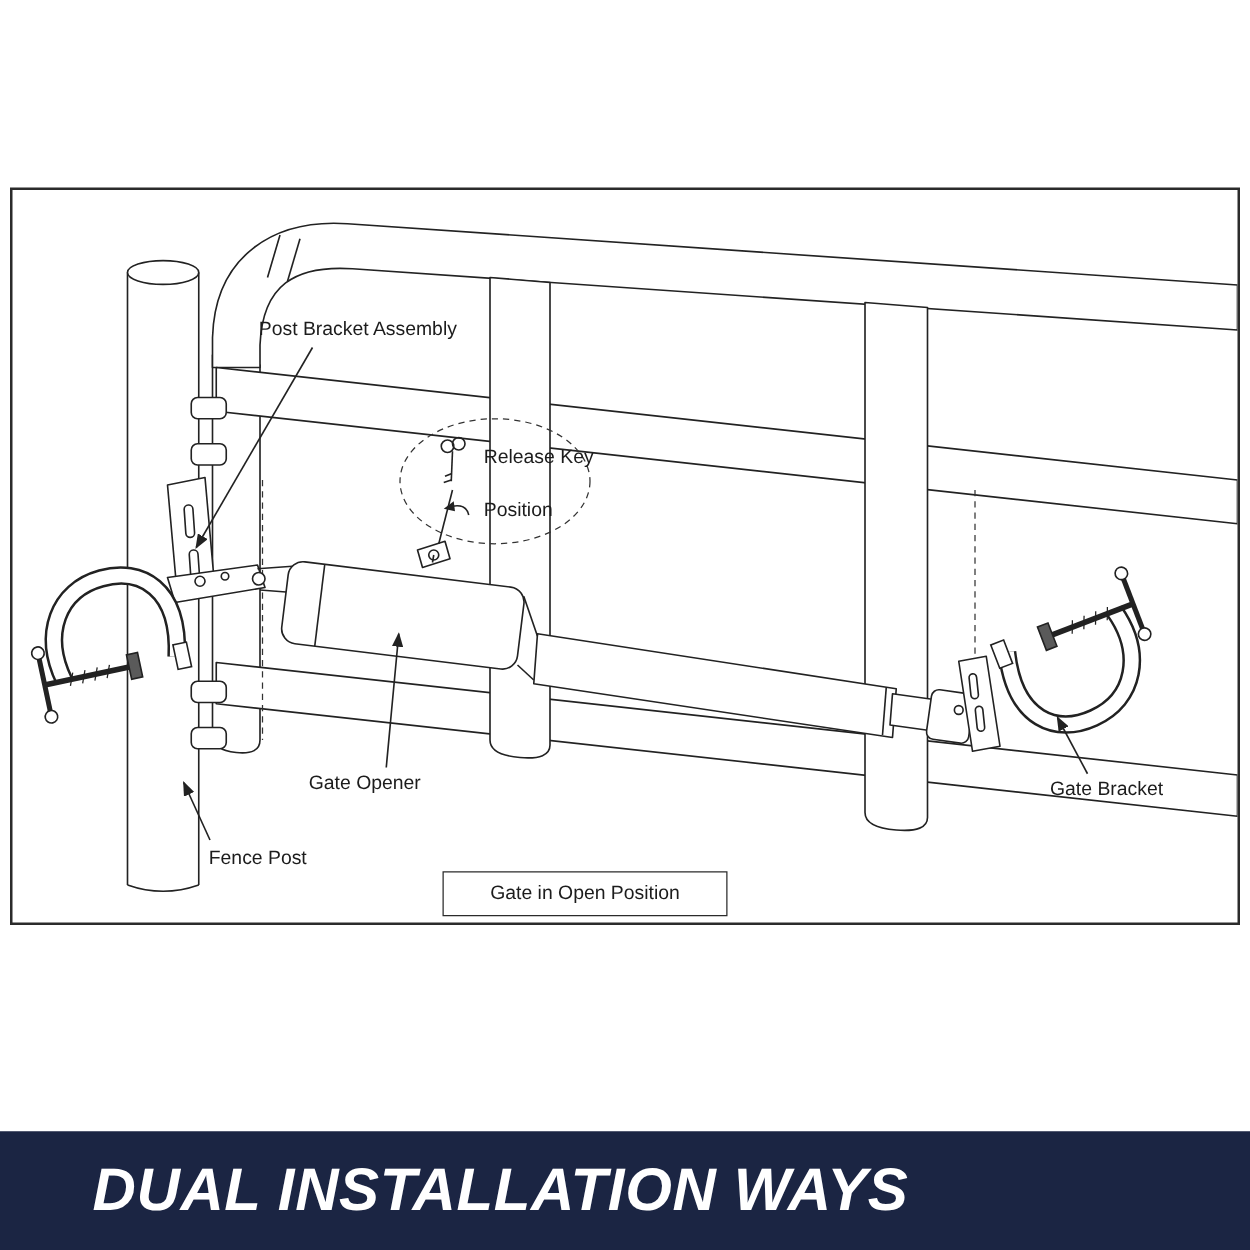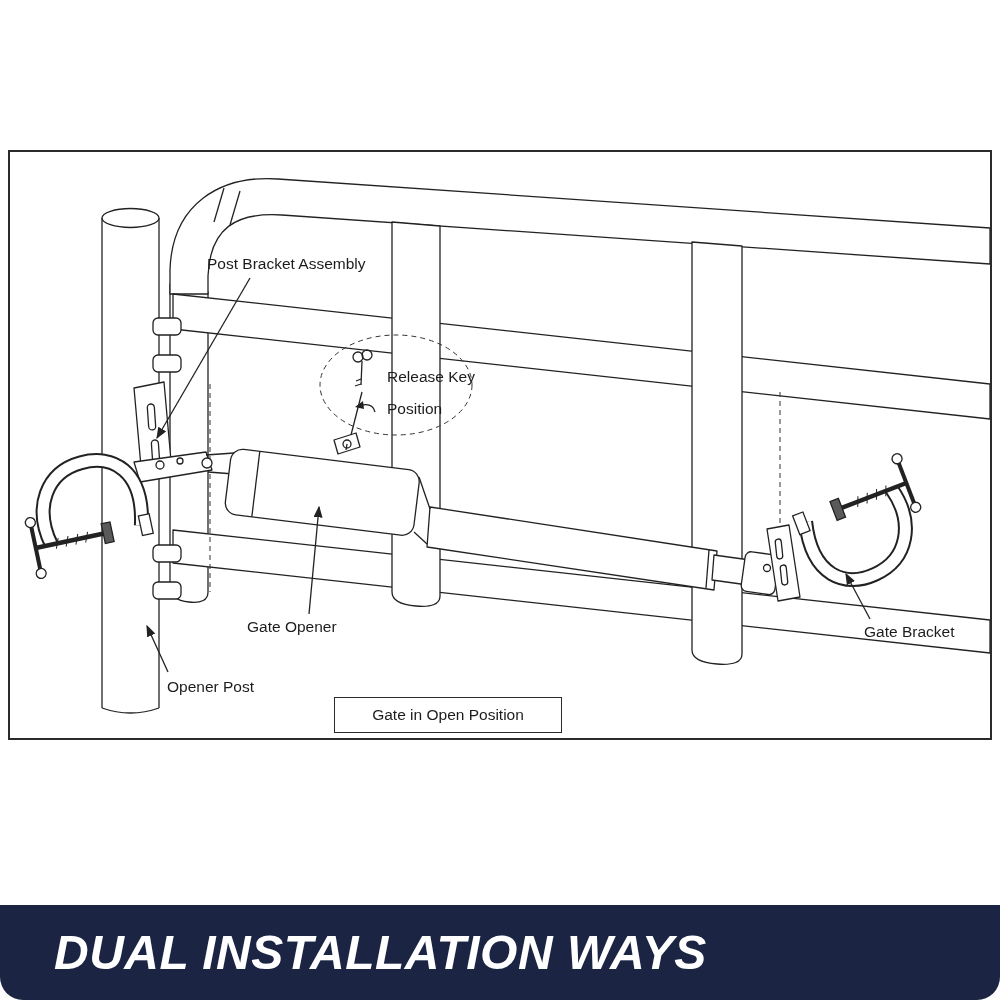--- a/index.html
+++ b/index.html
@@ -1,28 +1,28 @@
 <!DOCTYPE html>
 <html><head>
 <meta charset="utf-8">
 <style>
   html,body{margin:0;padding:0;background:#fff;}
   .stage{position:relative;width:1000px;height:1000px;background:#fff;overflow:hidden;
-         font-family:"Liberation Sans",sans-serif;color:#222;border-radius:23px;}
+         font-family:"Liberation Sans",sans-serif;color:#222;}
   .frame{position:absolute;left:8px;top:150px;width:984px;height:590px;
          border:2px solid #2b2b2b;box-sizing:border-box;background:#fff;}
   .frame svg{position:absolute;left:0;top:0;width:100%;height:100%;}
   .lbl{position:absolute;font-size:15.5px;color:#1c1c1c;white-space:nowrap;line-height:1.1;}
-  .caption-box{position:absolute;left:324px;top:545px;width:228px;height:36px;
+  .caption-box{position:absolute;left:344px;top:545px;width:228px;height:36px;
          border:1.5px solid #2b2b2b;box-sizing:border-box;display:flex;
          align-items:center;justify-content:center;font-size:15.5px;color:#1c1c1c;background:#fff;}
   .banner{position:absolute;left:0;top:905px;width:1000px;height:95px;background:#1b2543;
          display:flex;align-items:center;}
   .banner-title{color:#ffffff;font-size:48px;font-weight:bold;font-style:italic;
-         padding-left:54px;letter-spacing:0.5px;white-space:nowrap;}
+         padding-left:74px;letter-spacing:0.5px;white-space:nowrap;}
   .ln{stroke:#222;stroke-width:1.3;fill:none;stroke-linejoin:round;}
   .wh{stroke:#222;stroke-width:1.3;fill:#ffffff;stroke-linejoin:round;}
   .dash{stroke:#333;stroke-width:1;fill:none;stroke-dasharray:5 4;}
 </style>
 </head>
 <body>
 
 <div class="stage">
 
   <div class="frame">
@@ -134,25 +134,25 @@
 
       <g>
         <line class="ln" x1="240" y1="126" x2="147" y2="286" marker-end="url(#ah)"></line>
         <line class="ln" x1="299" y1="462" x2="309" y2="355" marker-end="url(#ah)"></line>
         <line class="ln" x1="158" y1="520" x2="137" y2="474" marker-end="url(#ah)"></line>
         <line class="ln" x1="860" y1="467" x2="836" y2="422" marker-end="url(#ah)"></line>
       </g>
     </svg>
 
     <div class="lbl" style="left:197px;top:103px">Post Bracket Assembly</div>
-    <div class="lbl" style="left:377px;top:216px">Release Key</div>
+    <div class="lbl" style="left:377px;top:205px">Release Key</div>
     <div class="lbl" style="left:377px;top:248px">Position</div>
     <div class="lbl" style="left:237px;top:466px">Gate Opener</div>
-    <div class="lbl" style="left:157px;top:526px">Opener Post</div>
-    <div class="lbl" style="left:854px;top:471px">Gate Bracket</div>
+    <div class="lbl" style="left:157px;top:526px">Fence Post</div>
+    <div class="lbl" style="left:830px;top:471px">Gate Bracket</div>
 
     <div class="caption-box">
       <span>Gate in Open Position</span>
     </div>
   </div>
 
   <div class="banner">
     <div class="banner-title">DUAL INSTALLATION WAYS</div>
   </div>
 

